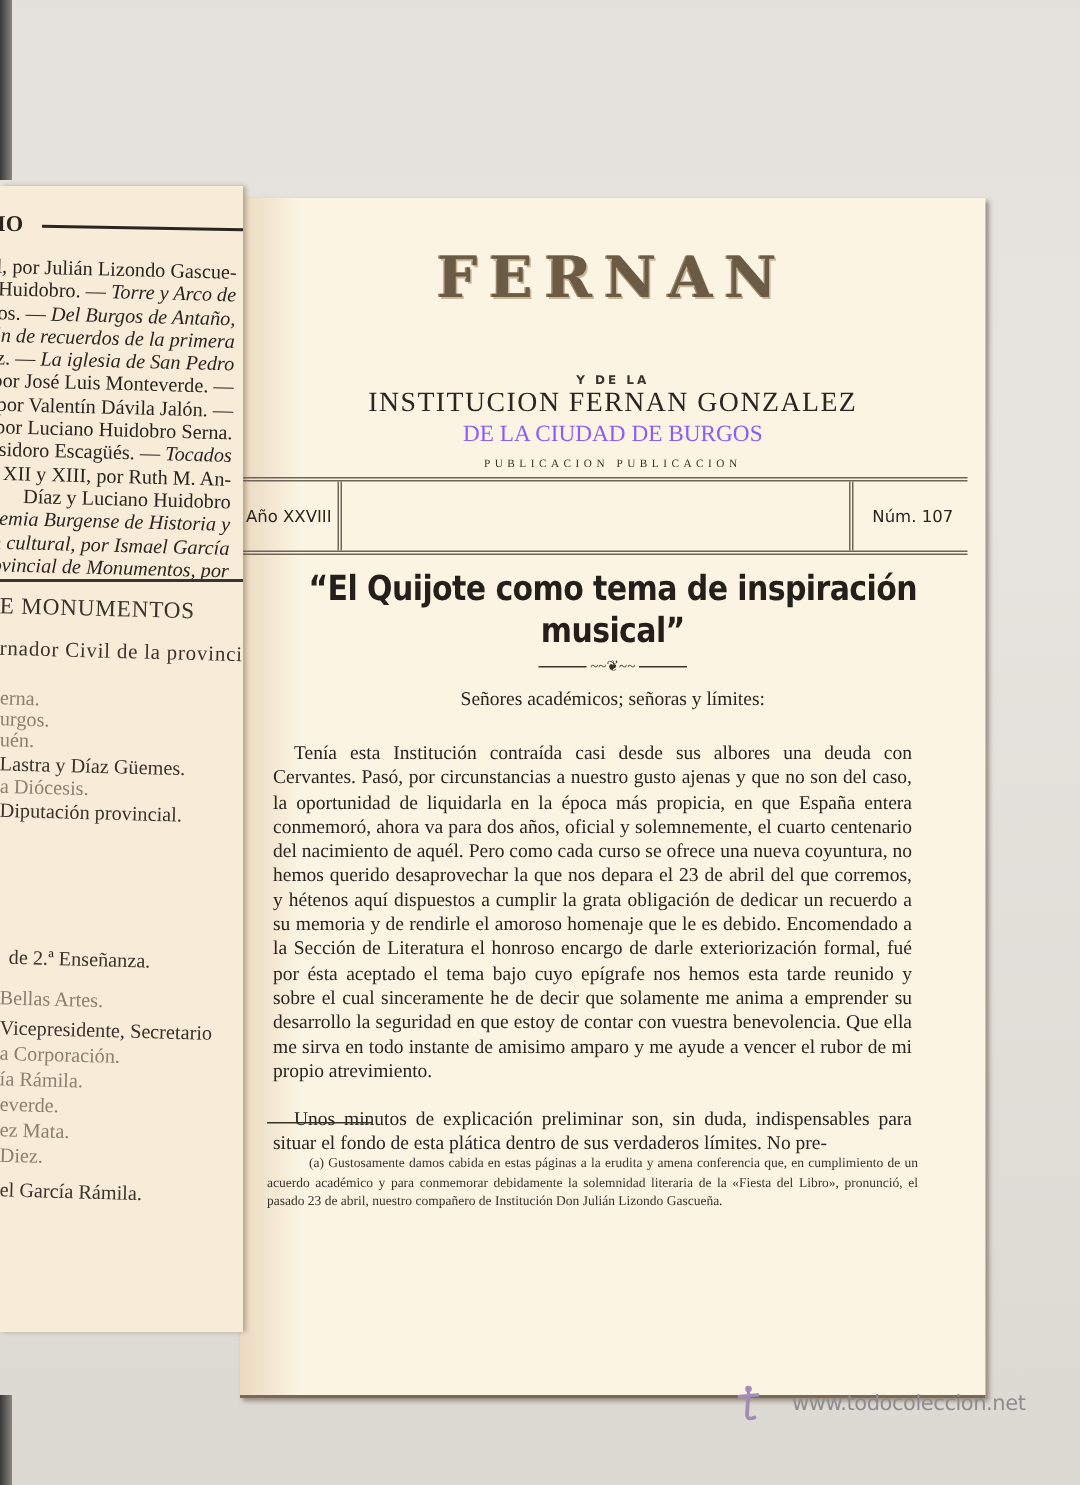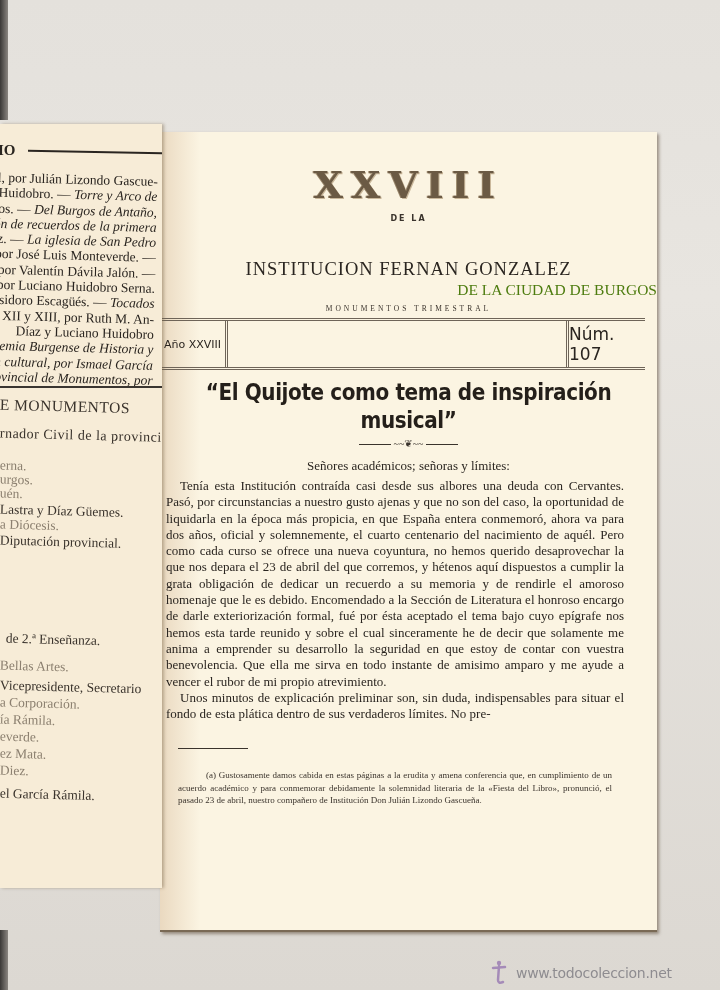--- a/index.html
+++ b/index.html
@@ -33,54 +33,54 @@
   .lp-rule2 { position:absolute; left:0; top:262px; width:162px; height:1.5px; background:#3a3530; }
   .lp-list { position:absolute; right:0; top:275px; width:240px; text-align:right; }
   .lp-item { font-size:13.5px; white-space:nowrap; line-height:17px; transform:rotate(1.5deg); transform-origin:right top; color:#3a332c; }
   .lp-item.big { font-size:15.5px; letter-spacing:0.5px; }
   .lp-item.faded { color:#8c8070; }
 
   
   .boletin { position:absolute; left:0; width:100%; top:30px; text-align:center; font-family:"DejaVu Serif", serif; font-weight:bold; font-size:38px; letter-spacing:8px; color:#6b5a44; text-shadow:1px 1px 0 #c9b79a, -1px 0 0 #9a876b; }
   .mh-small { position:absolute; left:0; width:100%; text-align:center; font-family:"DejaVu Sans", sans-serif; font-size:8px; font-weight:bold; letter-spacing:2px; color:#3a332c; }
   .mh-big { position:absolute; left:0; width:100%; text-align:center; font-size:18.5px; letter-spacing:1px; color:#2a2520; }
-  .mh-mid { position:absolute; left:0; width:100%; text-align:right; font-size:15.5px; color:#4d7c0f; }
+  .mh-mid { position:absolute; left:0; width:100%; text-align:center; font-size:15.5px; color:#8b5cf6; }
   .mh-pub { position:absolute; left:0; width:100%; text-align:center; font-size:7.5px; letter-spacing:3px; color:#3a332c; }
   .issue-bar { position:absolute; left:0; top:186px; width:485px; height:46px; border-top:3px double #6e6458; border-bottom:3px double #6e6458; }
   .issue-bar .cell { position:absolute; top:0; height:100%; display:flex; align-items:center; font-family:"DejaVu Sans", sans-serif; font-size:11px; color:#2a2520; }
   .issue-bar .c1 { left:0; width:65px; justify-content:center; border-right:3px double #6e6458; }
   .issue-bar .c2 { left:68px; width:336px; justify-content:center; }
-  .issue-bar .c3 { left:406px; width:79px; justify-content:center; border-left:3px double #6e6458; font-size:17px; }
+  .issue-bar .c3 { left:406px; width:79px; justify-content:center; border-left:3px double #6e6458; font-size:11px; }
   .article-title { position:absolute; left:0; width:100%; top:250px; text-align:center; font-family:"DejaVu Sans", sans-serif; font-weight:bold; font-size:20px; letter-spacing:-0.4px; color:#241f1a; transform:scaleY(1.15); }
   .ornament { position:absolute; left:0; width:100%; top:306px; text-align:center; font-size:10px; color:#3a332c; }
   .ornament span.line { display:inline-block; width:32px; height:1px; background:#3a332c; vertical-align:middle; }
   .salutation { position:absolute; left:0; width:100%; top:326px; text-align:center; font-size:13px; color:#2a2520; }
   .body-text { position:absolute; left:6px; top:346px; width:458px; font-size:13px; line-height:16.3px; color:#2a2520; text-align:justify; }
-  .body-text p { margin:0; text-indent:14px; }
+  .body-text p { margin:16px; text-indent:14px; }
   .fn-rule { position:absolute; left:18px; top:616px; width:70px; height:1px; background:#3a332c; }
   .footnote { position:absolute; left:6px; top:625px; width:458px; font-size:9px; line-height:12.5px; color:#3a332c; text-align:justify; }
   .footnote p { margin:12px; text-indent:28px; }
-  .watermark { position:absolute; left:490px; top:960px; display:flex; align-items:center; gap:8px; z-index:3; }
+  .watermark { position:absolute; left:490px; top:923px; display:flex; align-items:center; gap:20px; z-index:3; }
   .wm-logo { width:18px; height:26px; }
   .wm-text { font-family:"DejaVu Sans", sans-serif; font-size:14px; color:#8e8c90; letter-spacing:-0.3px; }
 </style>
 </head>
 <body>
 
 <div class="dark-left-edge"></div>
 <div class="dark-left-edge bottom"></div>
 
 <div class="main-page">
   <div class="fold-shade"></div>
 
-  <div class="boletin">XXVIII</div>
-  <div class="mh-small" style="top:82px">DE LA</div>
+  <div class="boletin">FERNAN</div>
+  <div class="mh-small" style="top:117px">Y DE LA</div>
   <div class="mh-big" style="top:127px">INSTITUCION FERNAN GONZALEZ</div>
   <div class="mh-mid" style="top:149px">DE LA CIUDAD DE BURGOS</div>
-  <div class="mh-pub" style="top:172px">MONUMENTOS TRIMESTRAL</div>
+  <div class="mh-pub" style="top:172px">PUBLICACION PUBLICACION</div>
 
   <div class="issue-bar">
     <div class="cell c1">Año XXVIII</div>
     <div class="cell c3">Núm. 107</div>
   </div>
 
   <div class="article-title">“El Quijote como tema de inspiración musical”</div>
 
   <div class="ornament">
     <span class="line"></span>

